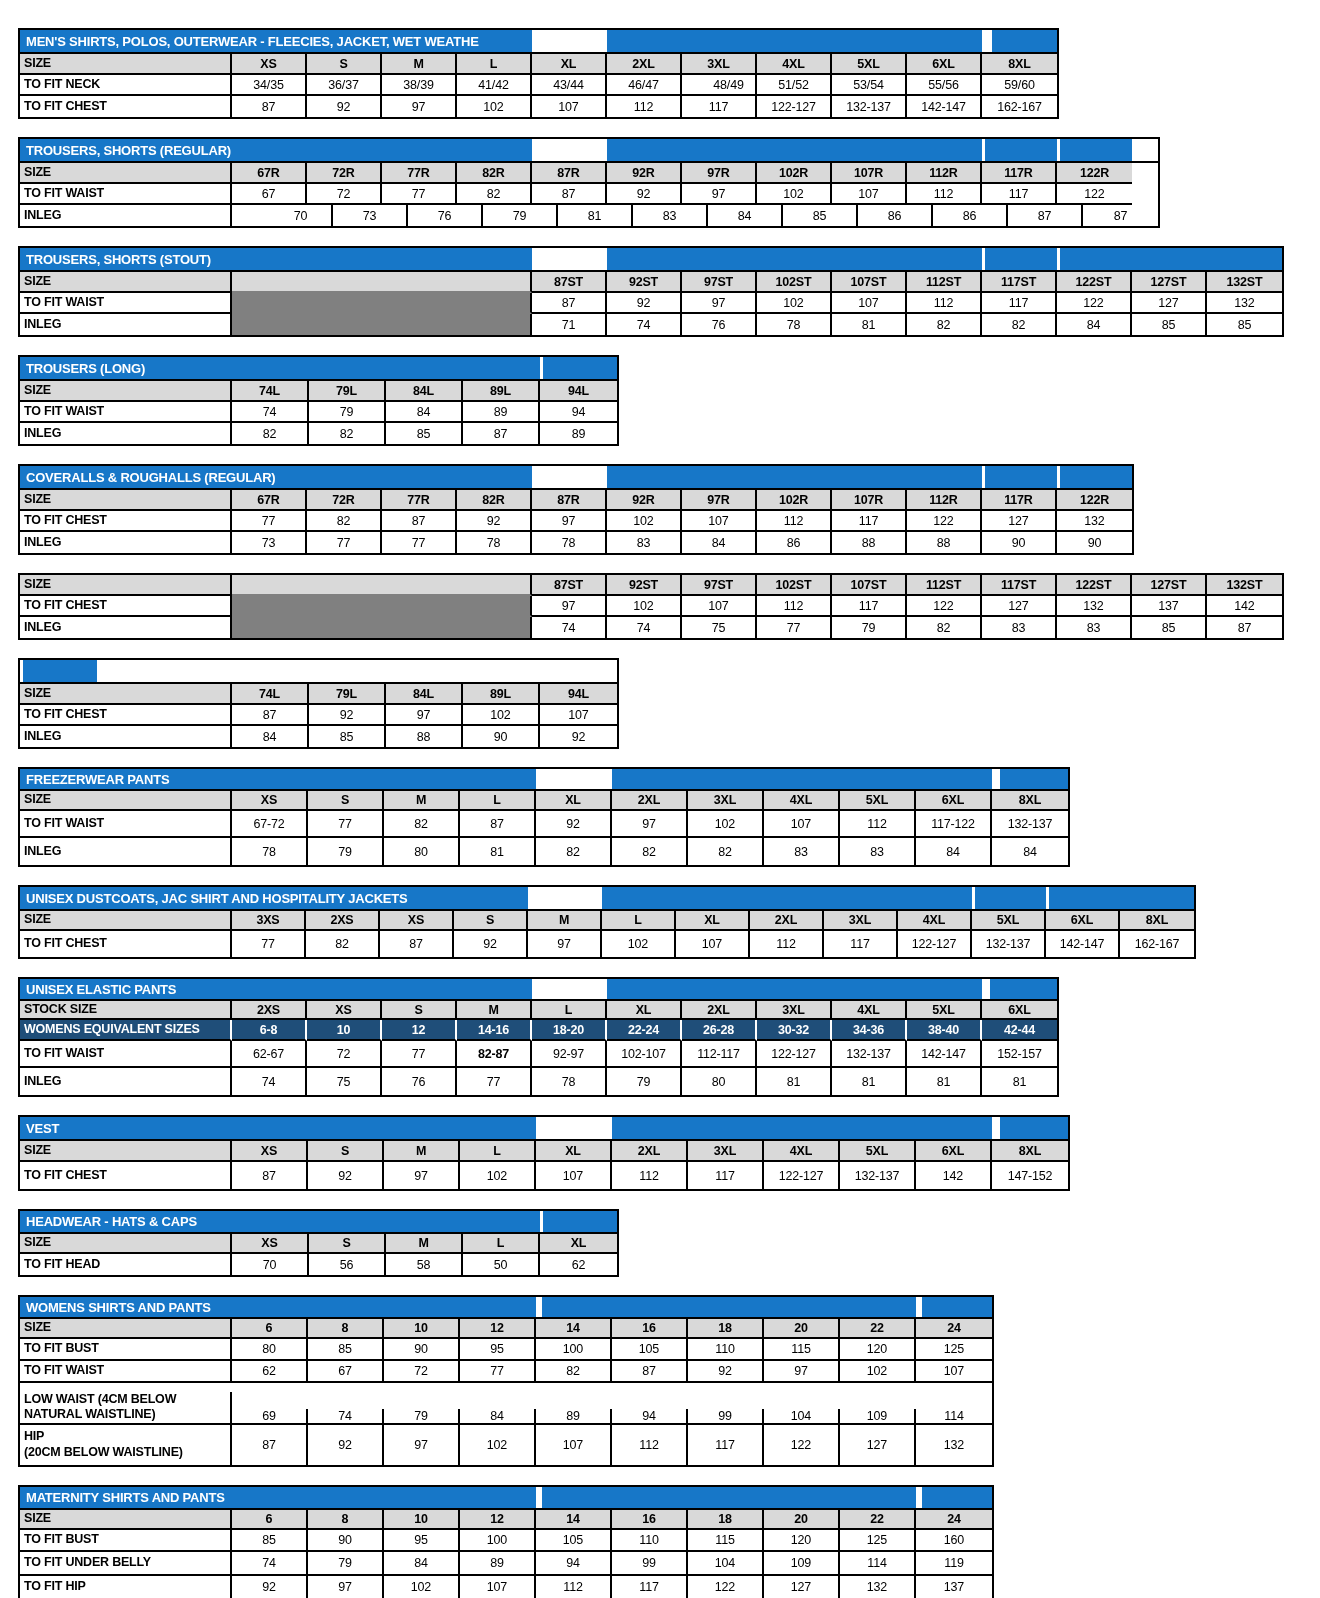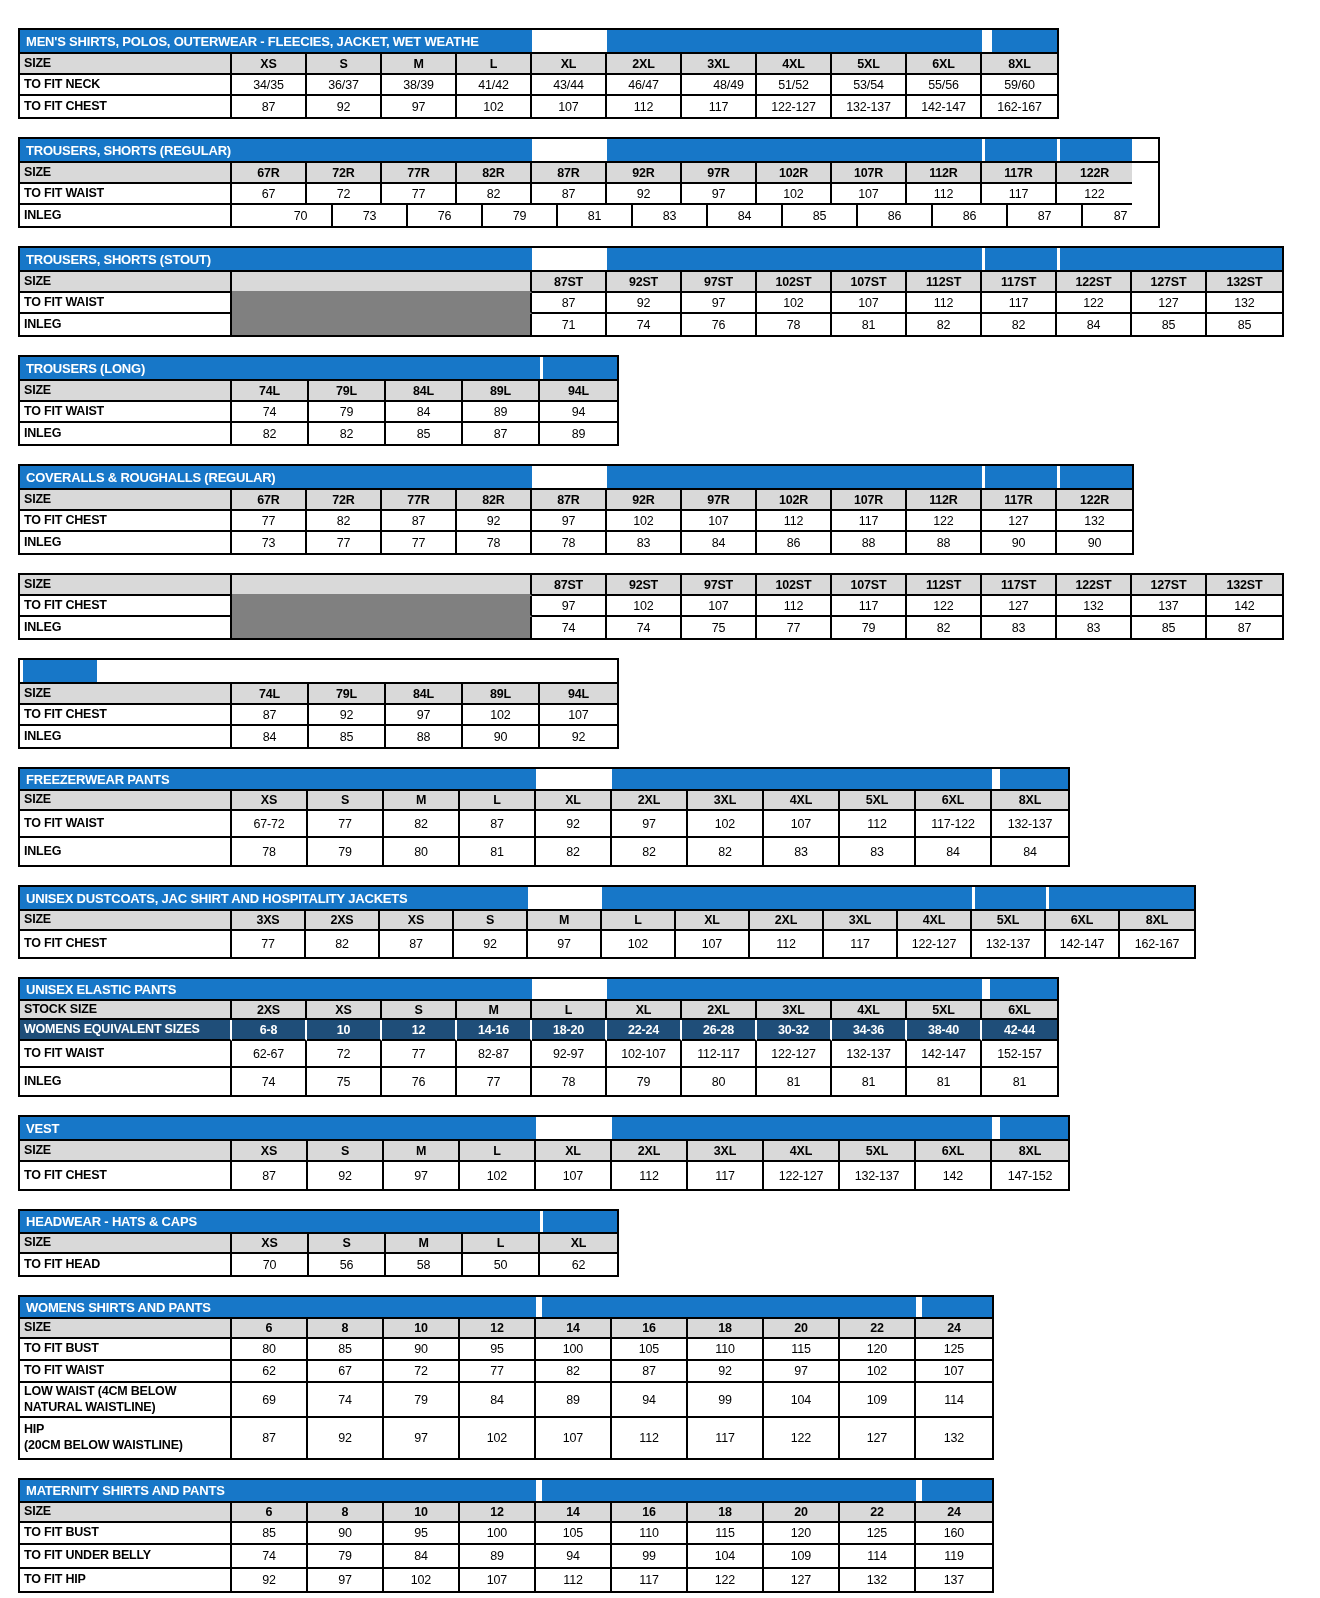--- a/index.html
+++ b/index.html
@@ -526,21 +526,21 @@
         <div class="cell" style="width: 75px;">30-32</div>
         <div class="cell" style="width: 75px;">34-36</div>
         <div class="cell" style="width: 75px;">38-40</div>
         <div class="cell" style="width: 75px;">42-44</div>
       </div>
       <div class="row data" style="height: 27px;">
         <div class="cell label" style="width: 212px;">TO FIT WAIST</div>
         <div class="cell" style="width: 75px;">62-67</div>
         <div class="cell" style="width: 75px;">72</div>
         <div class="cell" style="width: 75px;">77</div>
-        <div class="cell" style="width: 75px;">82-87</div>
+        <div class="cell" style="width: 75px; font-weight: bold;">82-87</div>
         <div class="cell" style="width: 75px;">92-97</div>
         <div class="cell" style="width: 75px;">102-107</div>
         <div class="cell" style="width: 75px;">112-117</div>
         <div class="cell" style="width: 75px;">122-127</div>
         <div class="cell" style="width: 75px;">132-137</div>
         <div class="cell" style="width: 75px;">142-147</div>
         <div class="cell" style="width: 75px;">152-157</div>
       </div>
       <div class="row data" style="height: 27px;">
         <div class="cell label" style="width: 212px;">INLEG</div>
@@ -657,21 +657,21 @@
         <div class="cell" style="width: 76px;">67</div>
         <div class="cell" style="width: 76px;">72</div>
         <div class="cell" style="width: 76px;">77</div>
         <div class="cell" style="width: 76px;">82</div>
         <div class="cell" style="width: 76px;">87</div>
         <div class="cell" style="width: 76px;">92</div>
         <div class="cell" style="width: 76px;">97</div>
         <div class="cell" style="width: 76px;">102</div>
         <div class="cell" style="width: 76px;">107</div>
       </div>
-      <div class="row data" style="height: 35px;">
+      <div class="row data" style="height: 42px; align-items: flex-end;">
         <div class="cell label" style="width: 212px;">LOW WAIST (4CM BELOW
 NATURAL WAISTLINE)</div>
         <div class="cell" style="width: 76px;">69</div>
         <div class="cell" style="width: 76px;">74</div>
         <div class="cell" style="width: 76px;">79</div>
         <div class="cell" style="width: 76px;">84</div>
         <div class="cell" style="width: 76px;">89</div>
         <div class="cell" style="width: 76px;">94</div>
         <div class="cell" style="width: 76px;">99</div>
         <div class="cell" style="width: 76px;">104</div>

